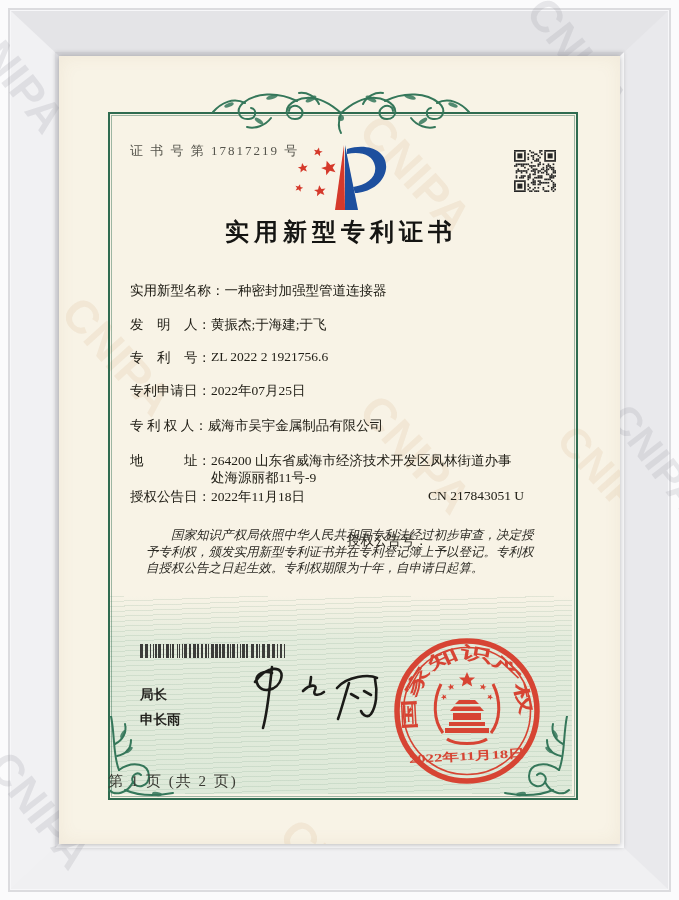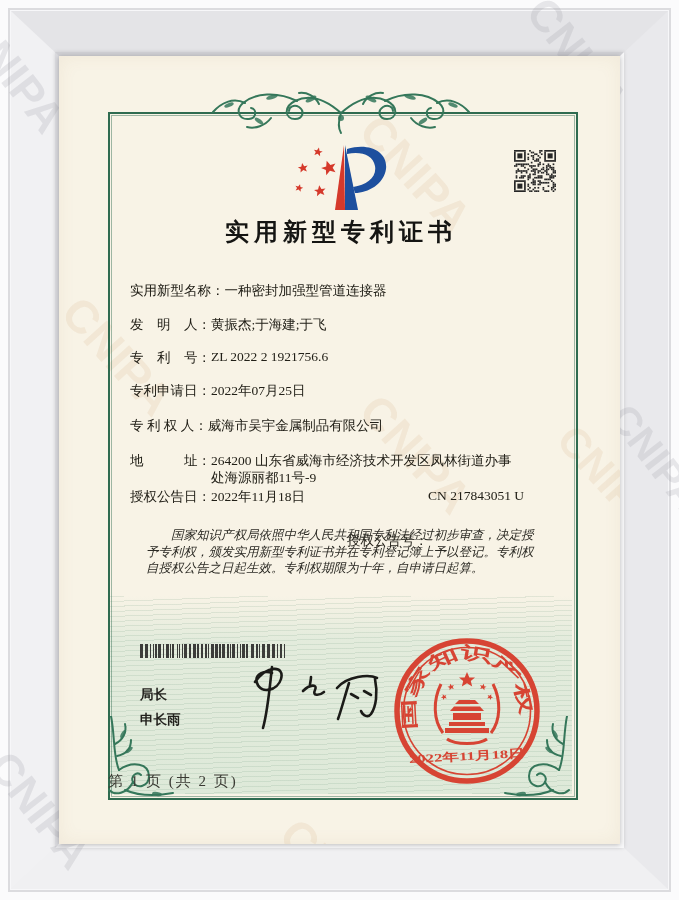--- a/index.html
+++ b/index.html
@@ -131,20 +131,21 @@
         <ellipse class="green-fill" cx="24" cy="34" rx="4.5" ry="1.8" transform="rotate(-40 24 34)"></ellipse>
         <ellipse class="green-fill" cx="52" cy="78" rx="5" ry="2" transform="rotate(8 52 78)"></ellipse>
       </g>
     </svg>
     <svg class="flourish flourish-br" width="70" height="84" viewBox="0 0 70 84">
       <use href="#corner-g" transform="translate(70,0) scale(-1,1)"></use>
     </svg>
 
     <div class="content">
 
+      <div class="cert-no">证 书 号 第 17817219 号</div>
 
       <svg class="logo" width="110" height="80" viewBox="0 0 110 80">
         <defs>
           <path id="star" d="M0,-1 L0.294,-0.309 1,-0.309 0.476,0.118 0.647,0.809 0,0.4 -0.647,0.809 -0.476,0.118 -1,-0.309 -0.294,-0.309 Z"></path>
         </defs>
         <use href="#star" class="red" transform="translate(31,12) scale(4.5) rotate(12)"></use>
         <use href="#star" class="red" transform="translate(16,28) scale(5) rotate(-10)"></use>
         <use href="#star" class="red" transform="translate(42,28) scale(7.5) rotate(-18)"></use>
         <use href="#star" class="red" transform="translate(12,48) scale(4) rotate(15)"></use>
         <use href="#star" class="red" transform="translate(33,51) scale(5.8) rotate(-8)"></use>

